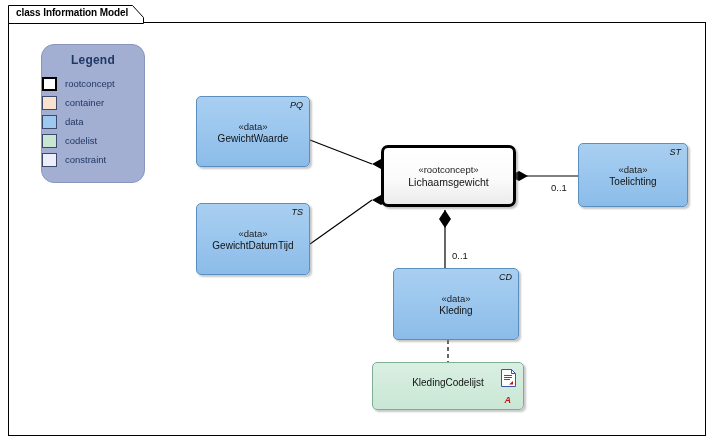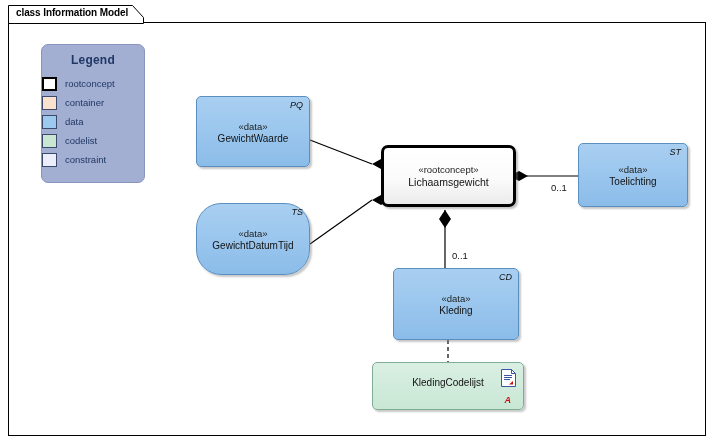--- a/index.html
+++ b/index.html
@@ -56,21 +56,21 @@
 
   
   .legend {
     position: absolute;
     left: 41px;
     top: 44px;
     width: 104px;
     height: 139px;
     background: #a3aed3;
     border: 1px solid #8a95bd;
-    border-radius: 7px;
+    border-radius: 13px;
     box-sizing: border-box;
   }
   .legend-title {
     text-align: center;
     font-size: 12px;
     font-weight: bold;
     color: #1f3864;
     margin-top: 8px;
     letter-spacing: 0.2px;
   }
@@ -150,21 +150,21 @@
   .node.rootconcept {
     background: linear-gradient(to bottom, #ffffff 0%, #fbfbfb 55%, #ebebeb 100%);
     border: 3px solid #000000;
     border-radius: 7px;
     box-shadow: 2px 2px 2px rgba(120,120,120,0.45);
   }
   .node.rootconcept .nodename { font-size: 10.5px; }
 
   
   #node-gewichtwaarde    { left: 196px; top: 96px;  width: 114px; height: 71px; }
-  #node-gewichtdatumtijd { left: 196px; top: 203px; width: 114px; height: 72px; border-radius: 25px; }
+  #node-gewichtdatumtijd { left: 196px; top: 203px; width: 114px; height: 72px; }
   #node-lichaamsgewicht  { left: 381px; top: 145px; width: 135px; height: 62px; }
   #node-toelichting      { left: 578px; top: 143px; width: 110px; height: 64px; }
   #node-kleding          { left: 393px; top: 268px; width: 126px; height: 72px; }
   #node-kledingcodelijst { left: 372px; top: 362px; width: 152px; height: 48px; }
 
   #node-kledingcodelijst .nodename {
     font-size: 10px;
     position: absolute;
     left: 0; right: 0;
     top: 13px;

